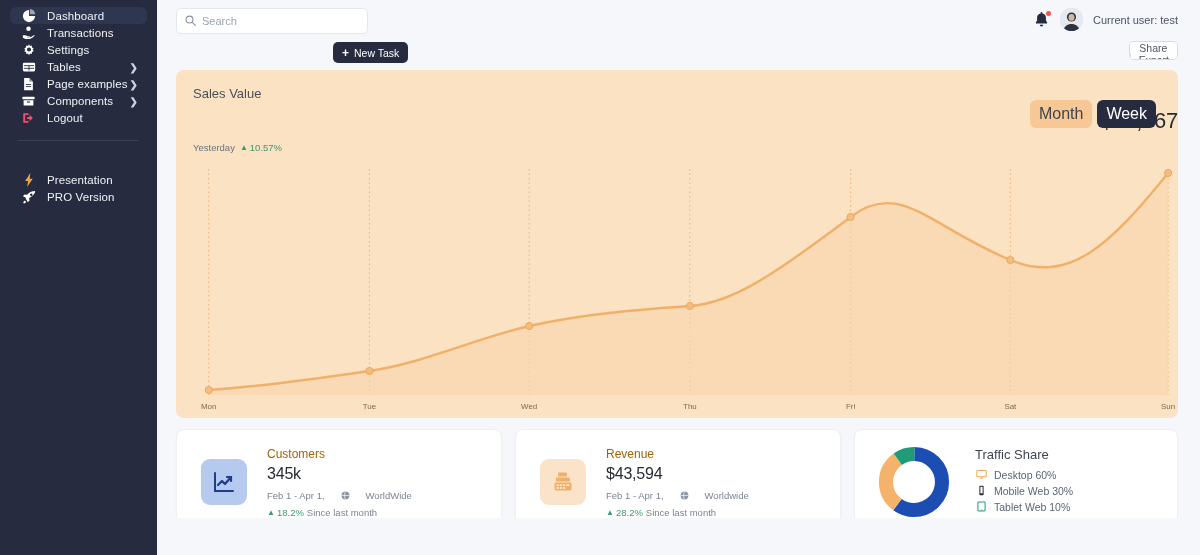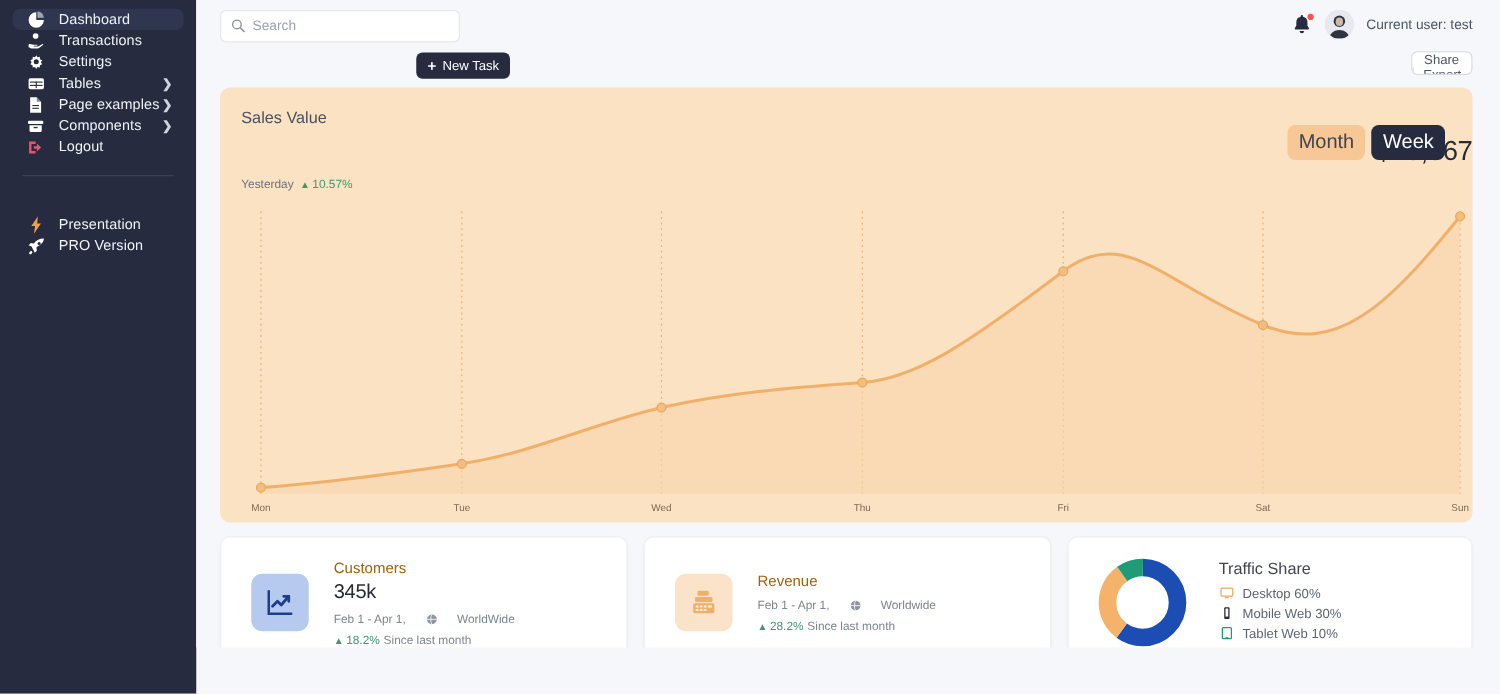--- a/index.html
+++ b/index.html
@@ -497,20 +497,21 @@
                 <rect x="12" y="14.4" width="2.2" height="1.6"></rect>
                 <rect x="15.2" y="14.4" width="3.2" height="1.6"></rect>
                 <rect x="5.6" y="17.2" width="2.2" height="1.6"></rect>
                 <rect x="8.8" y="17.2" width="2.2" height="1.6"></rect>
                 <rect x="12" y="17.2" width="2.2" height="1.6"></rect>
               </g>
             </svg>
           </div>
           <div class="stat-body">
             <div class="stat-label">Revenue</div>
+            <div class="stat-value">$43,594</div>
             <div class="stat-period">
               <span>Feb 1 - Apr 1,</span>
               <span class="globe-icon">
                 <svg width="9" height="9" viewBox="0 0 12 12">
                     <circle cx="6" cy="6" r="5.2" fill="#8c95a3"></circle>
                     <path d="M6 .8c-1.6 1.4-1.6 9 0 10.4M.8 6h10.4" stroke="#fff" stroke-width=".9" fill="none"></path>
                   </svg>
               </span>
               <span>Worldwide</span>
             </div>

